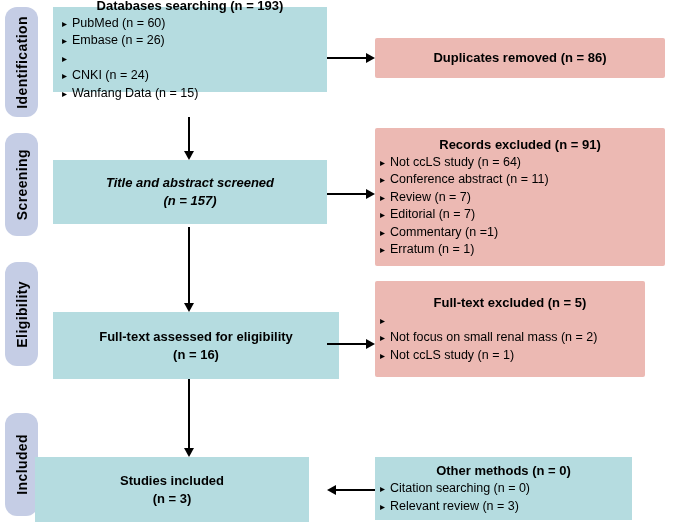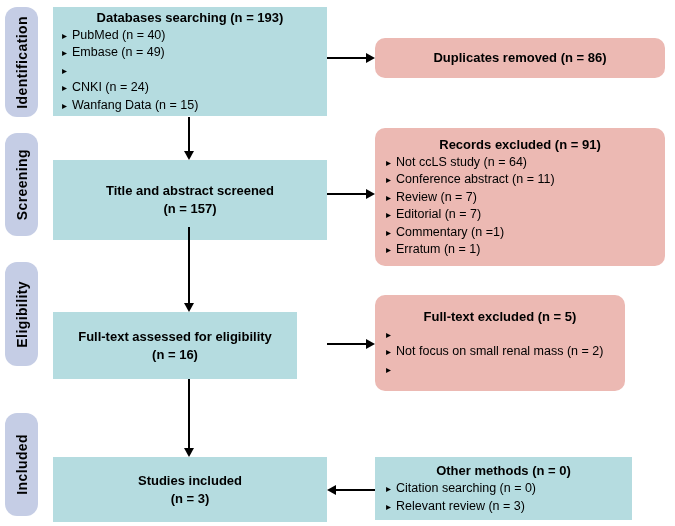--- a/index.html
+++ b/index.html
@@ -14,27 +14,27 @@
     border-radius:12px; display:flex; align-items:center; justify-content:center;
   }
   .stage span {
     writing-mode:vertical-rl; transform:rotate(180deg);
     font-weight:bold; font-size:14px; letter-spacing:.4px; white-space:nowrap;
   }
 
   
   .box { position:absolute; box-sizing:border-box; }
   .teal { background:#b5dce0; }
-  .pink { background:#ecb9b3; border-radius:10px; }
+  .pink { background:#ecb9b3; border-radius:2px; }
   .box .title { font-weight:bold; font-size:13px; text-align:center; line-height:17px; }
   .center2 {
     display:flex; flex-direction:column; align-items:center; justify-content:center;
     font-weight:bold; font-size:13px; line-height:18px; text-align:center;
   }
-  .listbox { display:flex; flex-direction:column; justify-content:center; padding:6px 10px; }
+  .listbox { display:flex; flex-direction:column; justify-content:center; padding:6px 4px; }
   ul.items { list-style:none; margin:1px 0 0 0; padding:0; }
   ul.items li {
     font-size:12.5px; line-height:17.5px; display:flex; align-items:baseline;
     white-space:nowrap;
   }
   .bullet { font-size:10px; margin:0 5px 0 1px; flex:0 0 auto; }
 
   
   .vline { position:absolute; width:2px; background:#000; }
   .hline { position:absolute; height:2px; background:#000; }
@@ -54,56 +54,56 @@
   <div class="stage" style="top:133px;height:103px;">
     <span>Screening</span>
   </div>
   <div class="stage" style="top:262px;height:104px;">
     <span>Eligibility</span>
   </div>
   <div class="stage" style="top:413px;height:103px;">
     <span>Included</span>
   </div>
 
-  <div class="box teal listbox" style="left:53px;top:7px;width:274px;height:109px;padding:4px 8px;">
+  <div class="box teal listbox" style="left:53px;top:7px;width:274px;height:85px;padding:4px 8px;">
     <div class="title">Databases searching (n = 193)</div>
     <ul class="items">
       <li>
           <span class="bullet">▸</span>
-          <span>PubMed (n = 40)</span>
+          <span>PubMed (n = 60)</span>
         </li>
       <li>
           <span class="bullet">▸</span>
-          <span>Embase (n = 49)</span>
+          <span>Embase (n = 26)</span>
         </li>
       <li>
           <span class="bullet">▸</span>
         </li>
       <li>
           <span class="bullet">▸</span>
           <span>CNKI (n = 24)</span>
         </li>
       <li>
           <span class="bullet">▸</span>
           <span>Wanfang Data (n = 15)</span>
         </li>
     </ul>
   </div>
 
-  <div class="box teal center2" style="left:53px;top:160px;width:274px;height:80px;">
+  <div class="box teal center2" style="left:53px;top:160px;width:274px;height:64px;font-style:italic;">
     <span>Title and abstract screened</span>
     <span>(n = 157)</span>
   </div>
 
-  <div class="box teal center2" style="left:53px;top:312px;width:244px;height:67px;">
+  <div class="box teal center2" style="left:53px;top:312px;width:286px;height:67px;">
     <span>Full-text assessed for eligibility</span>
     <span>(n = 16)</span>
   </div>
 
-  <div class="box teal center2" style="left:53px;top:457px;width:274px;height:65px;">
+  <div class="box teal center2" style="left:35px;top:457px;width:274px;height:65px;">
     <span>Studies included</span>
     <span>(n = 3)</span>
   </div>
 
   <div class="box pink center2" style="left:375px;top:38px;width:290px;height:40px;">
     <span>Duplicates removed (n = 86)</span>
   </div>
 
   <div class="box pink listbox" style="left:375px;top:128px;width:290px;height:138px;">
     <div class="title">Records excluded (n = 91)</div>
@@ -128,32 +128,33 @@
           <span class="bullet">▸</span>
           <span>Commentary (n =1)</span>
         </li>
       <li>
           <span class="bullet">▸</span>
           <span>Erratum (n = 1)</span>
         </li>
     </ul>
   </div>
 
-  <div class="box pink listbox" style="left:375px;top:295px;width:250px;height:96px;">
+  <div class="box pink listbox" style="left:375px;top:281px;width:270px;height:96px;">
     <div class="title">Full-text excluded (n = 5)</div>
     <ul class="items">
       <li>
           <span class="bullet">▸</span>
         </li>
       <li>
           <span class="bullet">▸</span>
           <span>Not focus on small renal mass (n = 2)</span>
         </li>
       <li>
           <span class="bullet">▸</span>
+          <span>Not ccLS study (n = 1)</span>
         </li>
     </ul>
   </div>
 
   <div class="box teal listbox" style="left:375px;top:457px;width:257px;height:63px;">
     <div class="title">Other methods (n = 0)</div>
     <ul class="items">
       <li>
           <span class="bullet">▸</span>
           <span>Citation searching (n = 0)</span>

